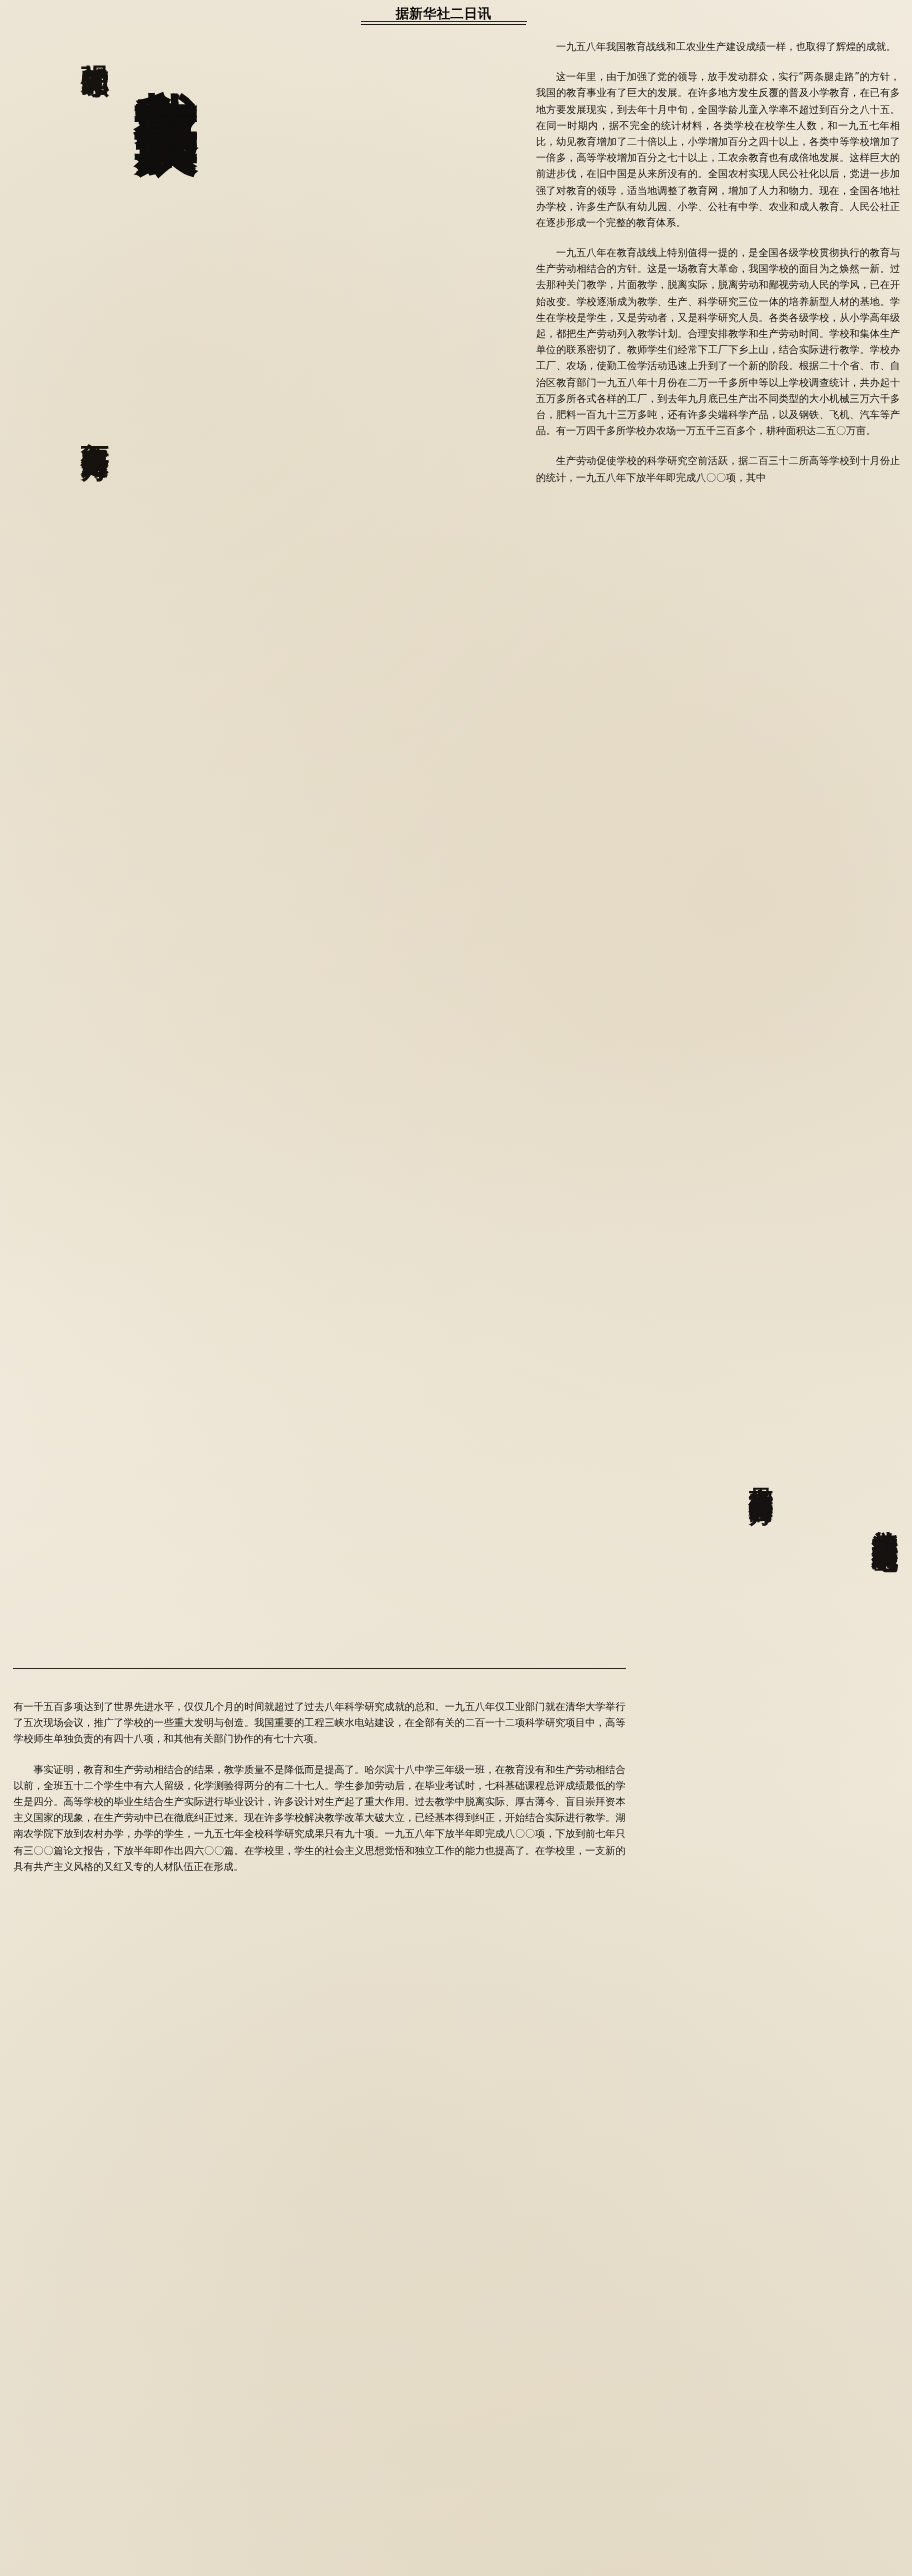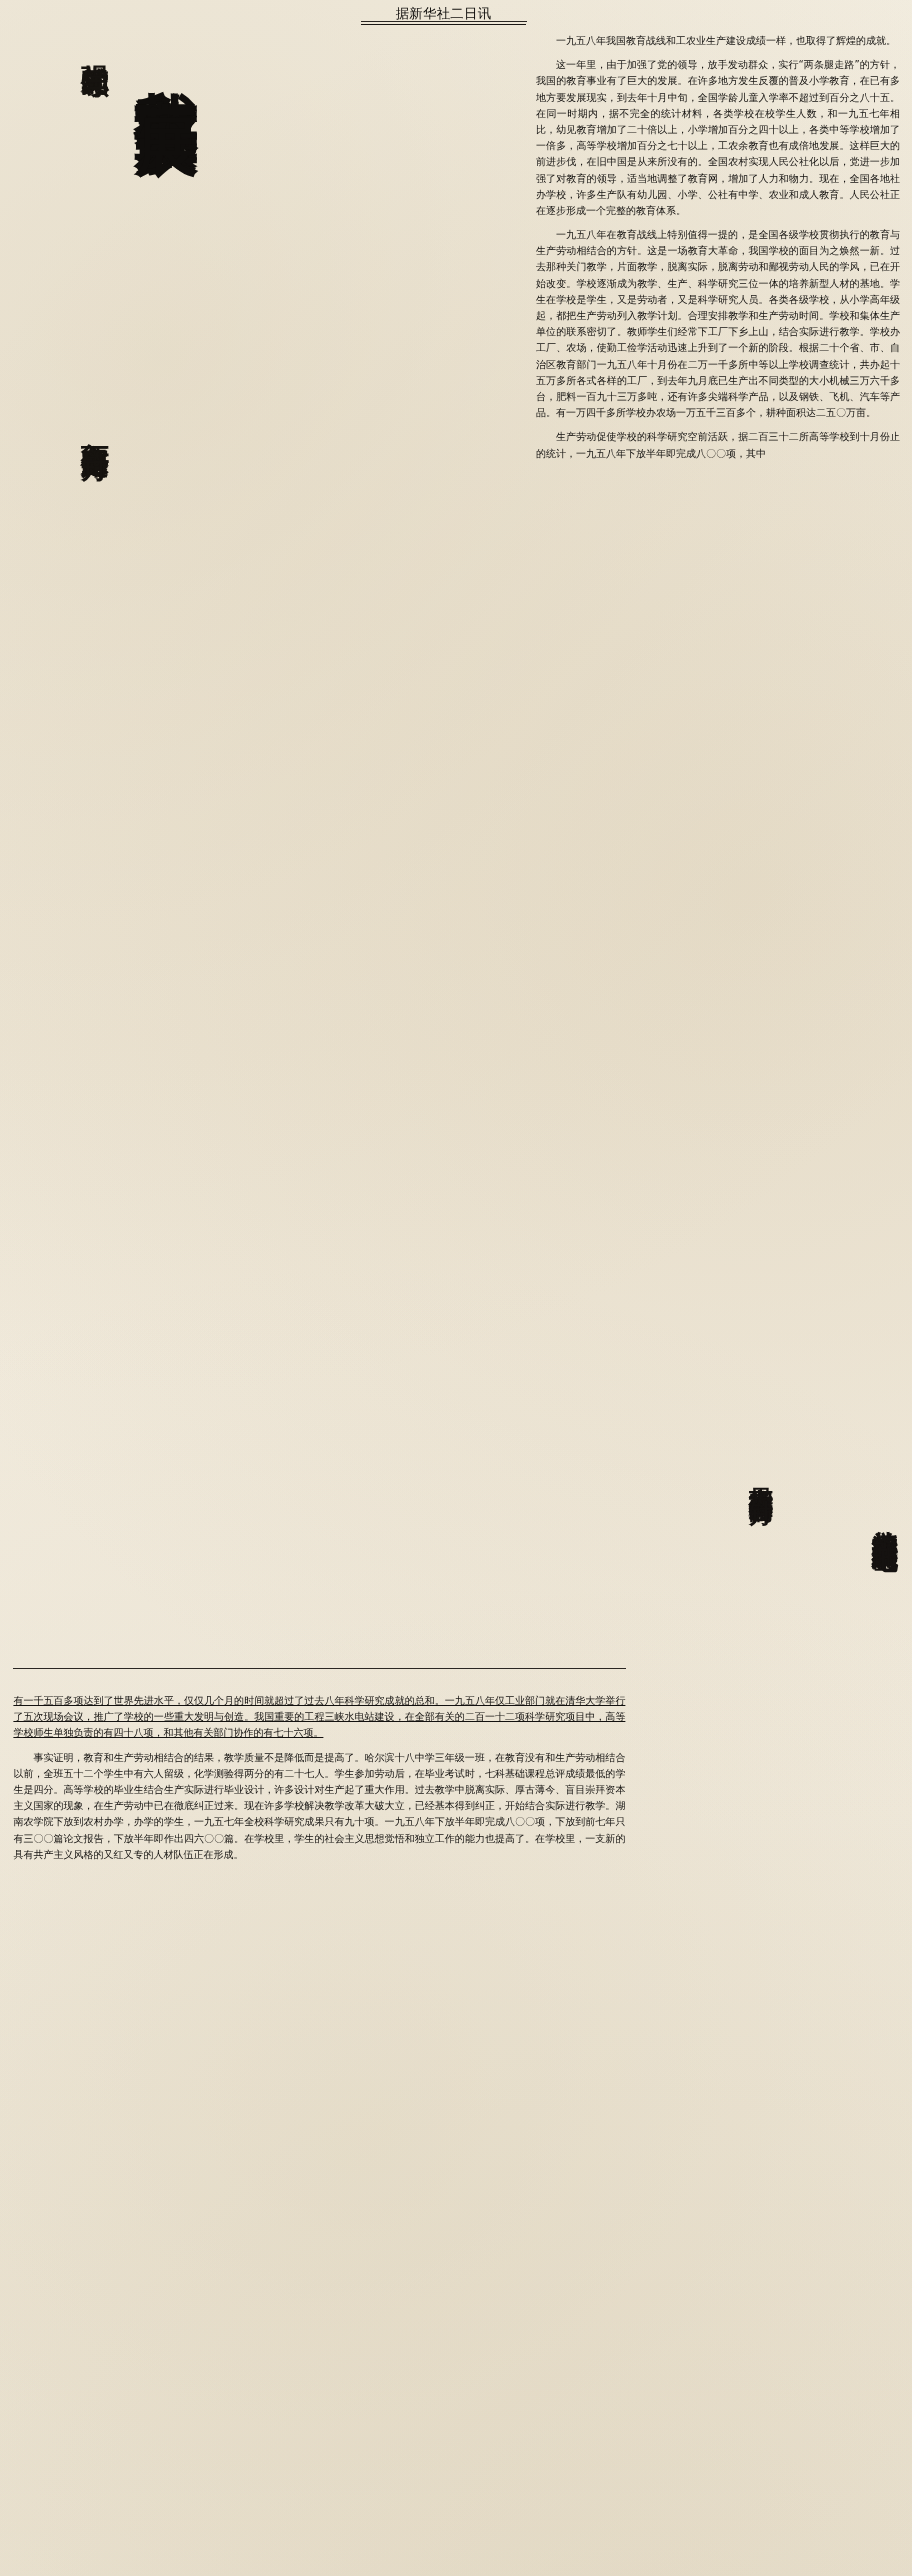--- a/index.html
+++ b/index.html
@@ -82,44 +82,44 @@
   }
 
   
   .kicker {
     position: absolute;
     left: 361px;
     top: 5.2px;
     width: 165px;
     height: 17.5px;
     font-size: 13.4px;
-    font-weight: 400;
+    font-weight: 700;
     font-family: "DejaVu Serif", serif;
     color: #0f0d0b;
     letter-spacing: 0.02em;
     border-bottom: 1.5px solid #1a1714;
     padding-bottom: 1px;
     text-align: center;
   }
 
   
   .col {
     position: absolute;
     font-family: "DejaVu Sans", sans-serif;
     font-size: 10px;
     line-height: 1.62;
     color: #13110f;
     text-align: justify;
     text-justify: inter-character;
   }
   .col p {
-    margin: 8px 0 1px 0;
+    margin: 14px 0 1px 0;
     text-indent: 2em;
   }
-  .col p.noindent { text-indent: 0; text-decoration: underline; }
+  .col p.noindent { text-indent: 0; }
 
   #col-top-right {
     left: 536px;
     top: 25px;
     width: 364px;
   }
   #col-bottom {
     left: 13.4px;
     top: 1685px;
     width: 612px;

